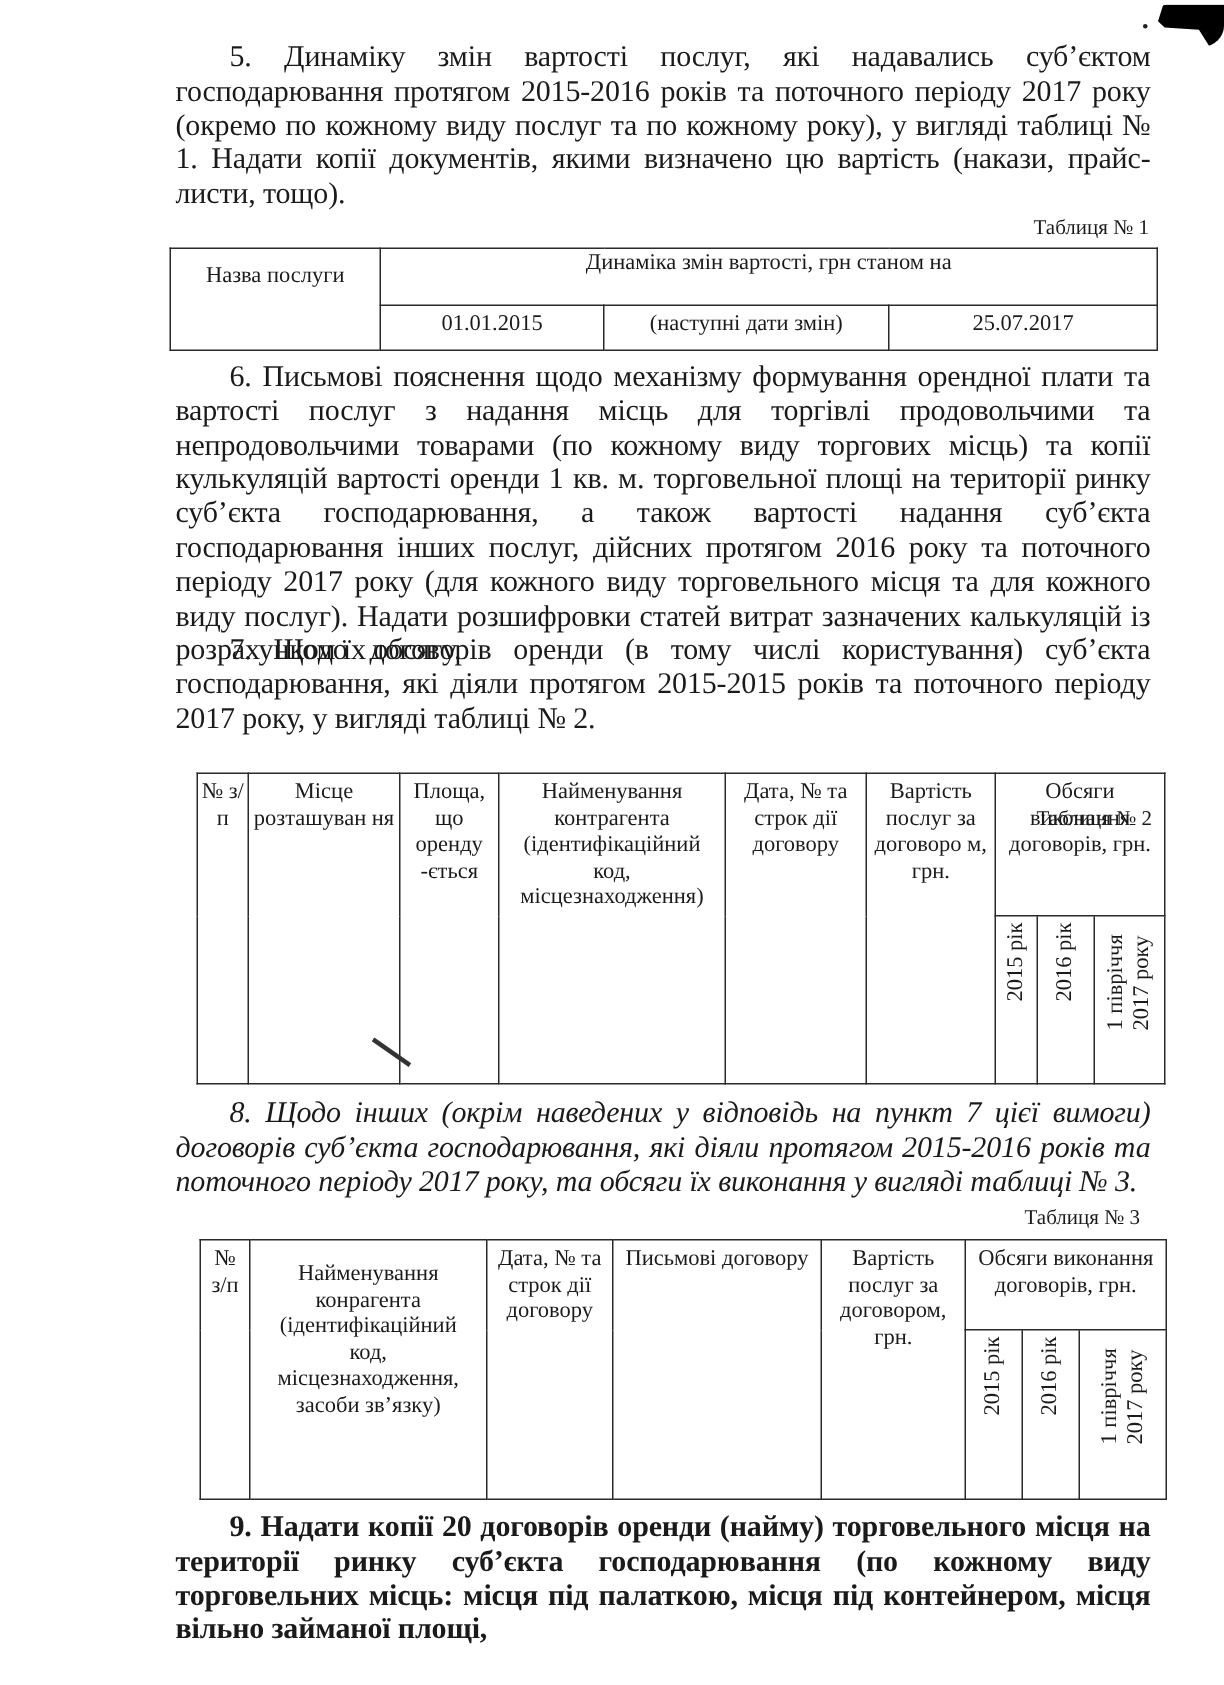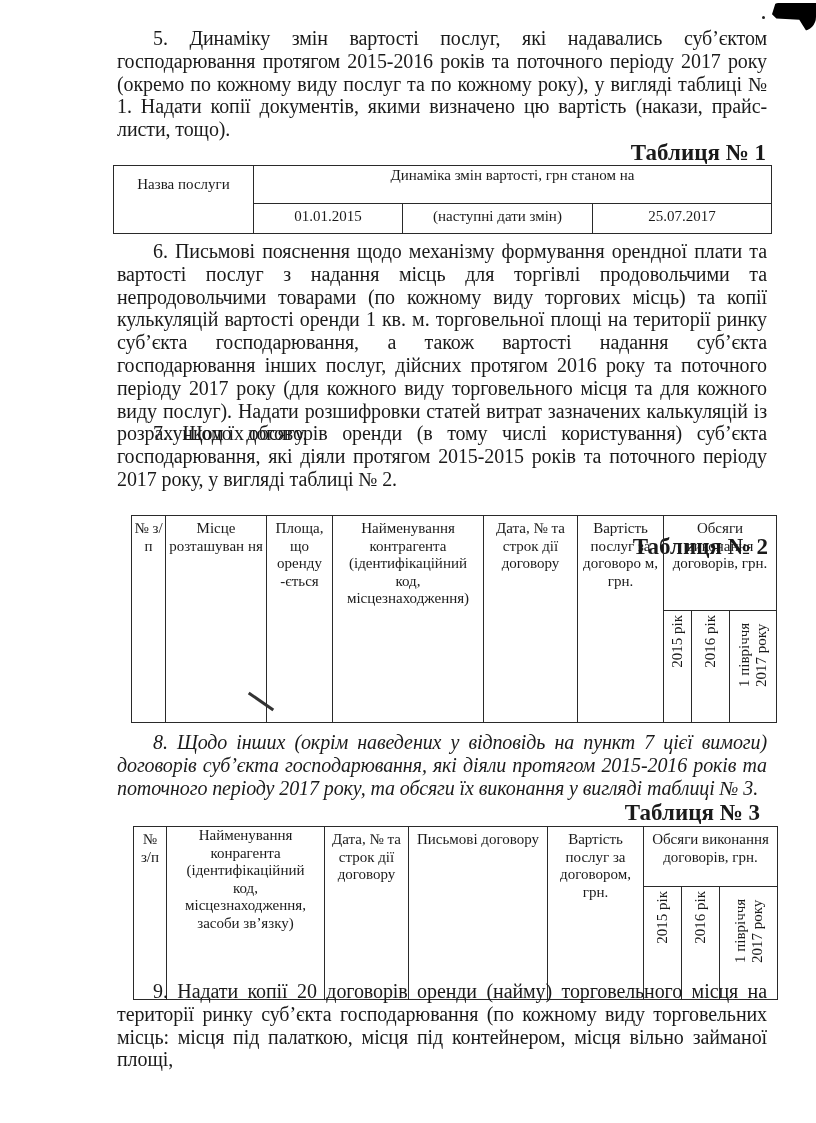--- a/index.html
+++ b/index.html
@@ -17,21 +17,21 @@
   .para {
     position: absolute; left: 117px; width: 650px;
     font-size: 20px; line-height: 22.8px;
     text-align: justify; text-align-last: left;
     margin: 0;
     letter-spacing: -0.1px;
   }
   .para .indent { display: inline-block; width: 36px; }
   .caption {
     position: absolute; right: 50px;
-    font-size: 23px; line-height: 20px; font-weight: bold;
+    font-size: 14px; line-height: 20px;
   }
   table.doc {
     position: absolute; border-collapse: collapse; table-layout: fixed;
     font-size: 15px; line-height: 17.5px;
   }
   table.doc td {
     border: 1.3px solid #2a2a2a; vertical-align: top; text-align: center;
     padding: 4px 2px 0 2px; overflow: hidden;
   }
   .vert {
@@ -118,27 +118,27 @@
       <col style="width:84px">
       <col style="width:139px">
     <col style="width:96px">
       <col style="width:38px">
       <col style="width:38px">
       <col style="width:58px">
   </colgroup>
   <tbody>
       <tr style="height:60px;">
     <td rowspan="2">№ з/п</td>
-    <td rowspan="2" style="padding:0 8px 0 8px;margin-left:46px;">Найменування конрагента (ідентифікаційний код, місцезнаходження, засоби зв’язку)</td>
+    <td rowspan="2" style="padding:14px 8px 0 8px;margin-left:46px;">Найменування конрагента (ідентифікаційний код, місцезнаходження, засоби зв’язку)</td>
     <td rowspan="2">Дата, № та строк дії договору</td>
     <td rowspan="2">Письмові договору</td>
     <td rowspan="2">Вартість послуг за договором, грн.</td>
     <td colspan="3" style="padding:4px 4px 0 4px;">Обсяги виконання договорів, грн.</td>
   </tr>
   <tr style="height:113px;">
     <td class="vcell"><span class="vert">2015 рік</span></td>
     <td class="vcell"><span class="vert">2016 рік</span></td>
     <td class="vcell"><span class="vert" style="white-space:normal; height:80px; width:34px; line-height:17px;">1 півріччя 2017 року</span></td>
   </tr>
 </tbody>
   </table>
 
-<p class="para" style="top:980px;"><span class="indent"></span><span>9. Надати копії 20 договорів оренди (найму) торговельного місця на території ринку суб’єкта господарювання (по кожному виду торговельних місць: місця під палаткою, місця під контейнером, місця вільно займаної площі,</span></p>
+<p class="para" style="top:1007px;font-weight:bold;"><span class="indent"></span><span>9. Надати копії 20 договорів оренди (найму) торговельного місця на території ринку суб’єкта господарювання (по кожному виду торговельних місць: місця під палаткою, місця під контейнером, місця вільно займаної площі,</span></p>
 
 </body></html>

